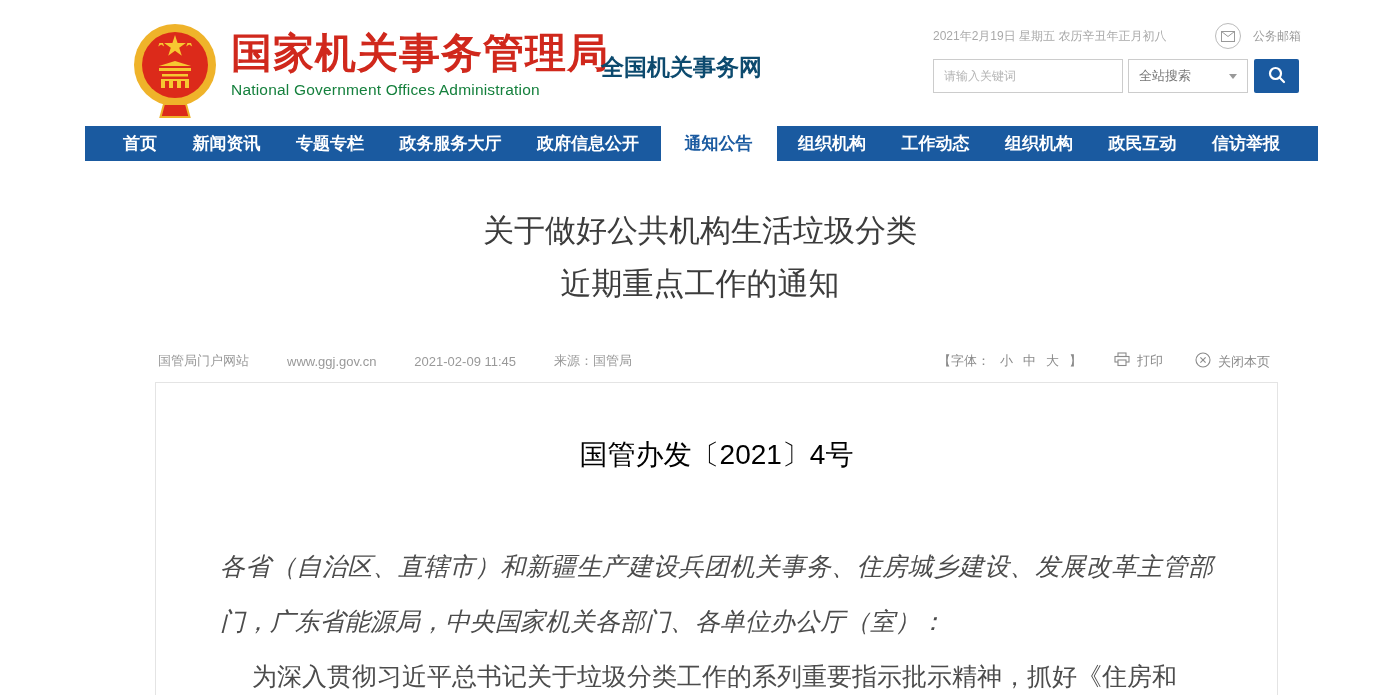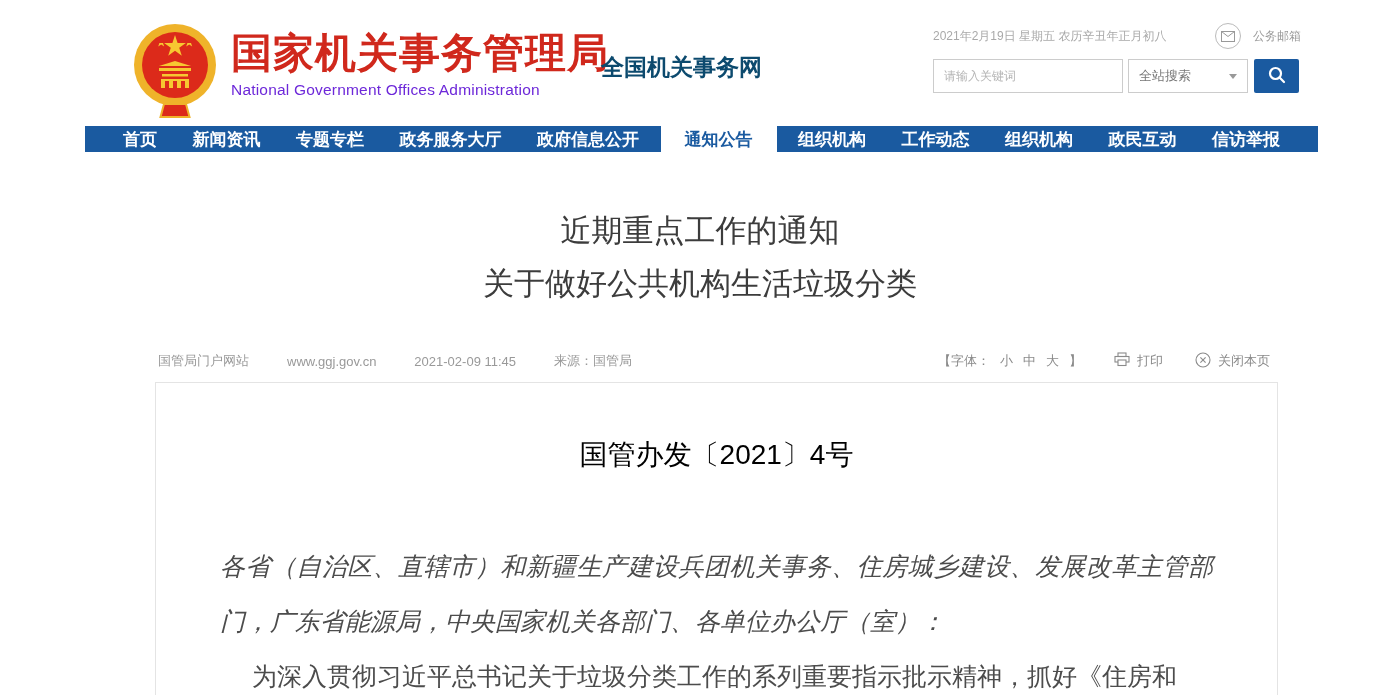--- a/index.html
+++ b/index.html
@@ -6,21 +6,21 @@
   html,body { background:#fff; }
   .page {
     position:relative; width:1400px; height:695px; overflow:hidden;
     background:#fff; font-family:"Liberation Sans", sans-serif;
   }
 
   
   .emblem { position:absolute; left:133px; top:22px; }
   .title-block { position:absolute; left:231px; top:30px; }
   .site-title { font-size:41px; font-weight:700; color:#d0281c; letter-spacing:1px; line-height:1.15; }
-  .site-subtitle { font-size:15.5px; color:#6d28d9; margin-top:4px; letter-spacing:.2px; }
+  .site-subtitle { font-size:15.5px; color:#15803d; margin-top:4px; letter-spacing:.2px; }
   .portal-name { position:absolute; left:601px; top:52px; font-size:23px; font-weight:700; color:#0c4a6e; }
 
   .header-right { position:absolute; left:933px; top:20px; width:368px; }
   .date-row { display:flex; justify-content:space-between; align-items:center; height:32px; }
   .date-text { font-size:12px; color:#a9a9a9; }
   .mailbox { display:flex; align-items:center; gap:12px; font-size:12px; color:#999; cursor:pointer; }
   .mail-circle { width:26px; height:26px; border:1px solid #bbb; border-radius:50%;
                  display:flex; align-items:center; justify-content:center; }
 
   .search-row { display:flex; margin-top:7px; height:26px; }
@@ -29,38 +29,38 @@
   .search-input::placeholder { color:#b5b5b5; }
   .search-scope { width:120px; height:34px; border:1px solid #ccc; margin-left:5px;
                   display:flex; align-items:center; justify-content:space-between;
                   padding:0 10px; font-size:13px; color:#777; background:#fff; cursor:pointer; }
   .chevron-down { width:0; height:0; border-left:4px solid transparent; border-right:4px solid transparent;
                   border-top:5px solid #999; }
   .search-btn { width:45px; height:34px; margin-left:6px; background:#1a5aa0; border:none;
                 border-radius:2px; display:flex; align-items:center; justify-content:center; cursor:pointer; }
 
   
-  .nav { position:absolute; left:85px; top:126px; width:1233px; height:26px;
+  .nav { position:absolute; left:85px; top:126px; width:1233px; height:35px;
          background:#1a5aa0; display:flex; justify-content:space-between; padding:0 24px; }
   .nav-item { display:flex; align-items:center; padding:0 14px; color:#fff;
               font-size:17px; font-weight:600; cursor:pointer; white-space:nowrap; }
   .nav-item.active { background:#fff; color:#1a5aa0; padding:0 24px; }
 
   
   .article-title { position:absolute; top:204px; left:0; width:100%; text-align:center;
                    font-size:31px; color:#3c3c3c; font-weight:500; line-height:53px; }
 
   .meta-row { position:absolute; top:347px; left:158px; width:1112px; height:28px;
               display:flex; justify-content:space-between; align-items:center;
               font-size:13px; color:#999; }
   .meta-left { display:flex; align-items:center; gap:38px; }
   .meta-right { display:flex; align-items:center; gap:32px; color:#8a8a8a; }
   .font-controls { display:flex; align-items:center; gap:10px; }
   .font-size-btn { cursor:pointer; }
-  .icon-text-btn { display:flex; align-items:flex-start; gap:7px; cursor:pointer; color:#8a8a8a; }
+  .icon-text-btn { display:flex; align-items:flex-end; gap:7px; cursor:pointer; color:#8a8a8a; }
 
   .content-box { position:absolute; top:382px; left:155px; width:1123px; height:400px;
                  background:#fff; border:1px solid #e4e4e4; padding:60px 64px 0; }
   .doc-number { text-align:center; font-size:28px; color:#000000; line-height:24px; }
   .body-para { font-size:25px; color:#4c4c4c; line-height:55px; text-align:justify; }
   .body-para.first { margin-top:72px;font-style:italic; }
   .body-para.indent { text-indent:32px; }
 </style>
 </head>
 <body>
@@ -130,22 +130,22 @@
     <a class="nav-item">政府信息公开</a>
     <a class="nav-item active">通知公告</a>
     <a class="nav-item">组织机构</a>
     <a class="nav-item">工作动态</a>
     <a class="nav-item">组织机构</a>
     <a class="nav-item">政民互动</a>
     <a class="nav-item">信访举报</a>
   </nav>
 
   <h1 class="article-title">
+    <div>关于做好公共机构生活垃圾分类</div>
     <div>近期重点工作的通知</div>
-    <div>关于做好公共机构生活垃圾分类</div>
   </h1>
 
   <div class="meta-row">
     <div class="meta-left">
       <span>国管局门户网站</span>
       <span>www.ggj.gov.cn</span>
       <span>2021-02-09 11:45</span>
       <span>来源：国管局</span>
     </div>
     <div class="meta-right">

